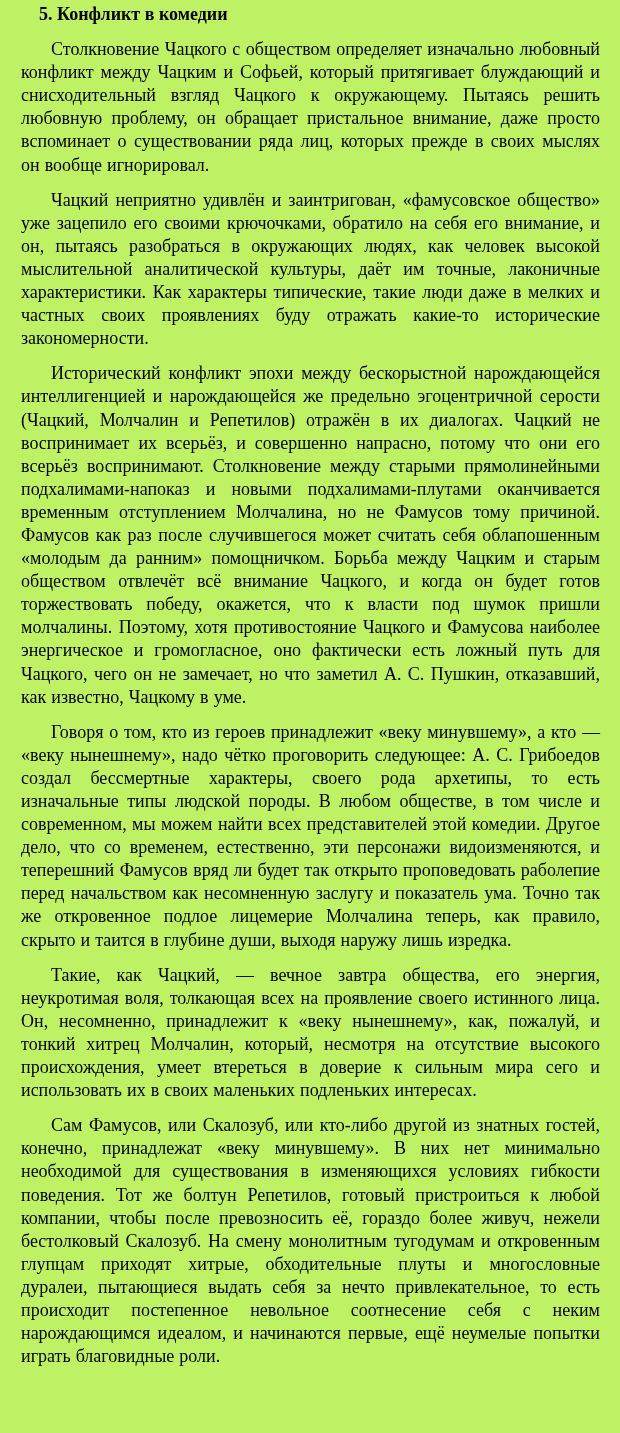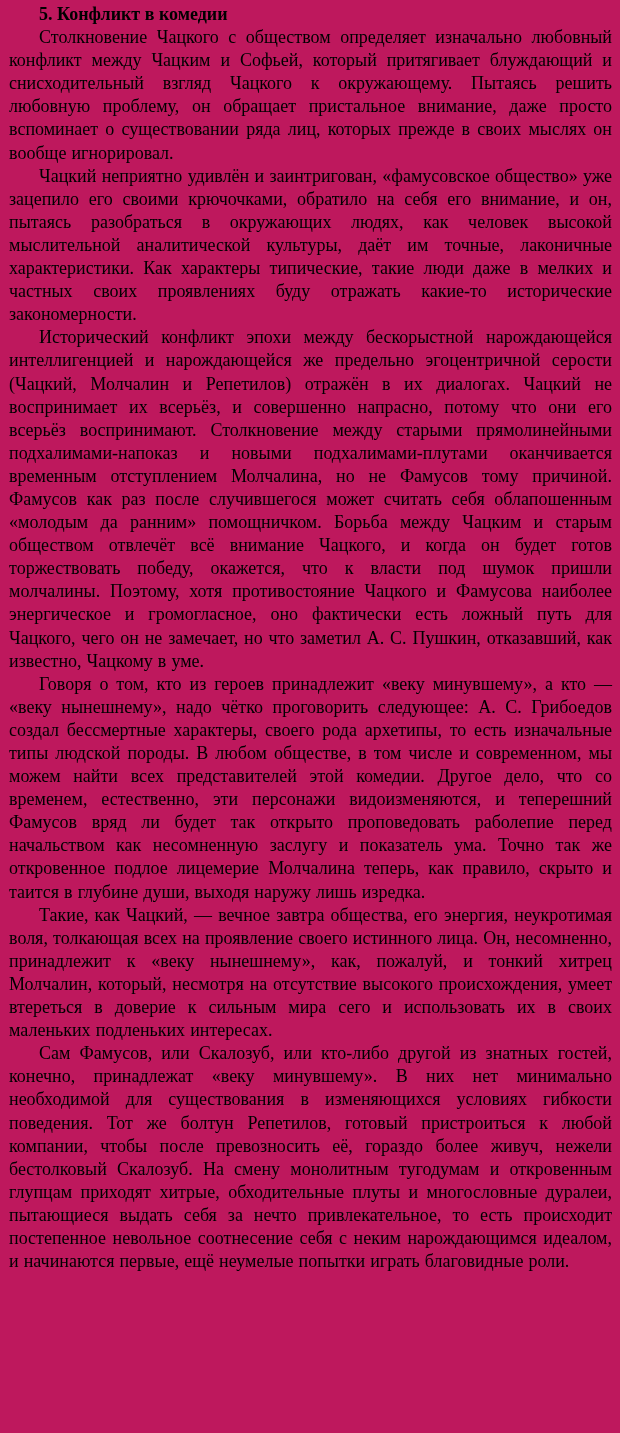--- a/index.html
+++ b/index.html
@@ -10,36 +10,36 @@
   body {
     width: 620px;
     color: #000000;
     font-family: "Liberation Serif", "DejaVu Serif", serif;
   }
   .page {
     box-sizing: border-box;
     width: 620px;
     min-height: 1433px;
     padding: 3px 8px 10px 9px;
-    background: #be185d;
+    background: #bef264;
     font-size: 18px;
     line-height: 23.1px;
     text-align: justify;
     hyphens: auto;
     -webkit-hyphens: auto;
   }
   .heading {
     margin: 0;
     font-size: 18px;
     font-weight: bold;
     text-indent: 30px;
     text-align: left;
   }
   .para {
-    margin: 0;
+    margin: 12px;
     text-indent: 30px;
     word-spacing: 0.03em;
   }
 </style>
 </head>
 <body>
 
 <div class="page">
   <h1 class="heading">5. Конфликт в комедии</h1>
   <p class="para">Столкновение Чацкого с обществом определяет изначально любовный конфликт между Чацким и Софьей, который притягивает блуждающий и снисходительный взгляд Чацкого к окружающему. Пытаясь решить любовную проблему, он обращает пристальное внимание, даже просто вспоминает о существовании ряда лиц, которых прежде в своих мыслях он вообще игнорировал.</p>

